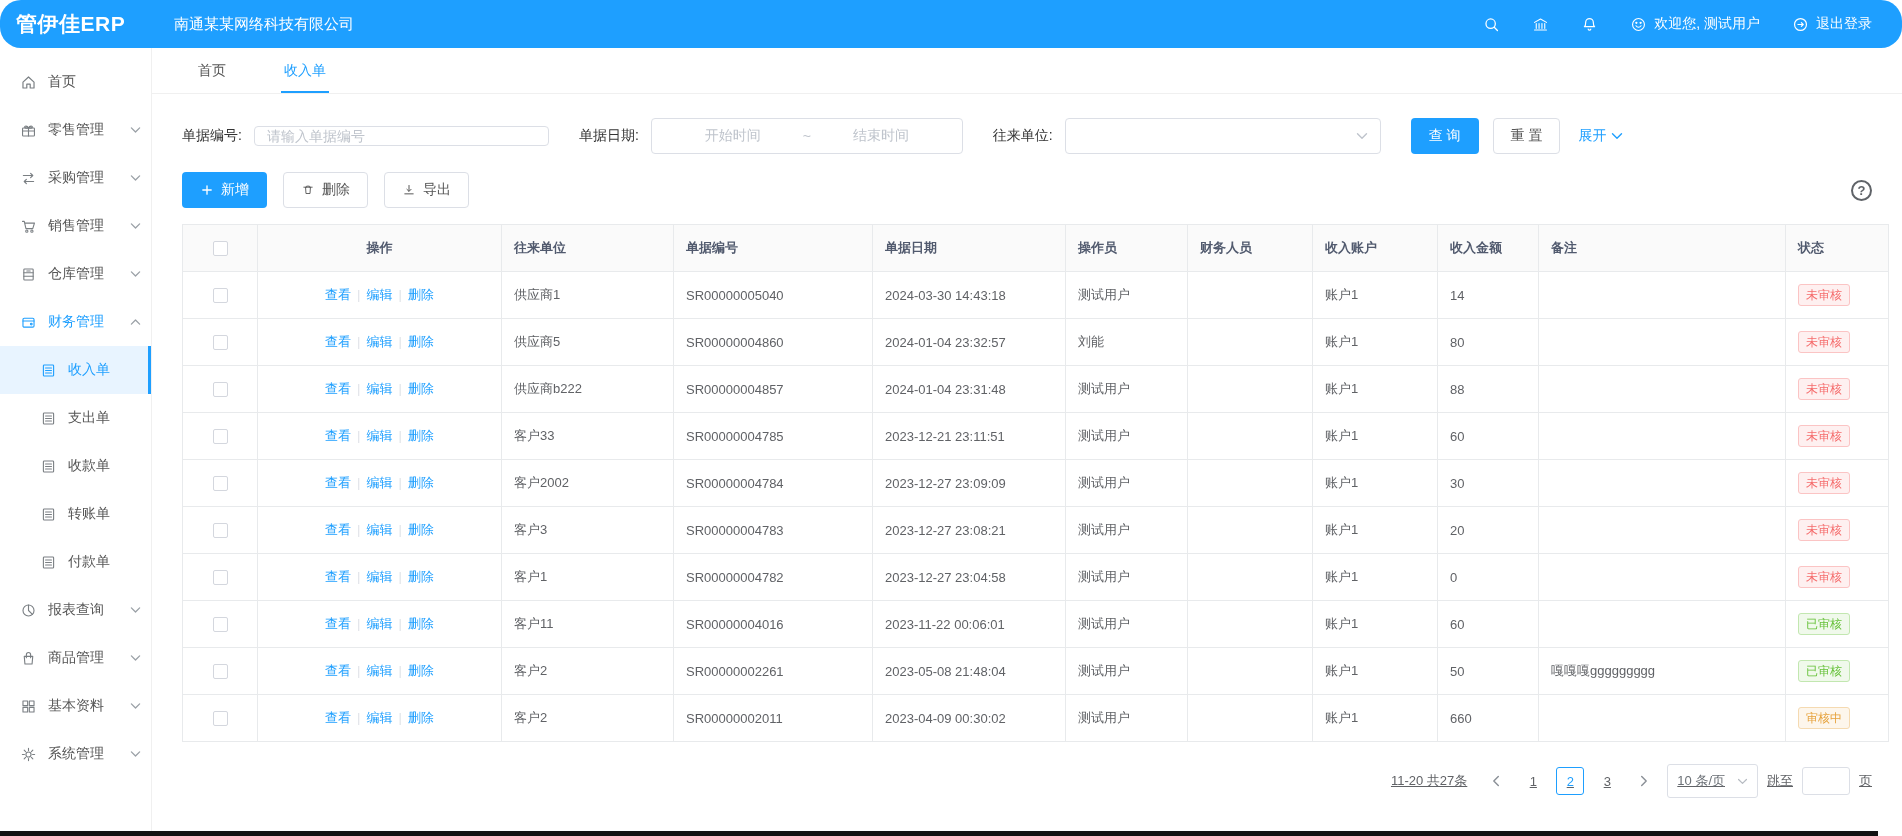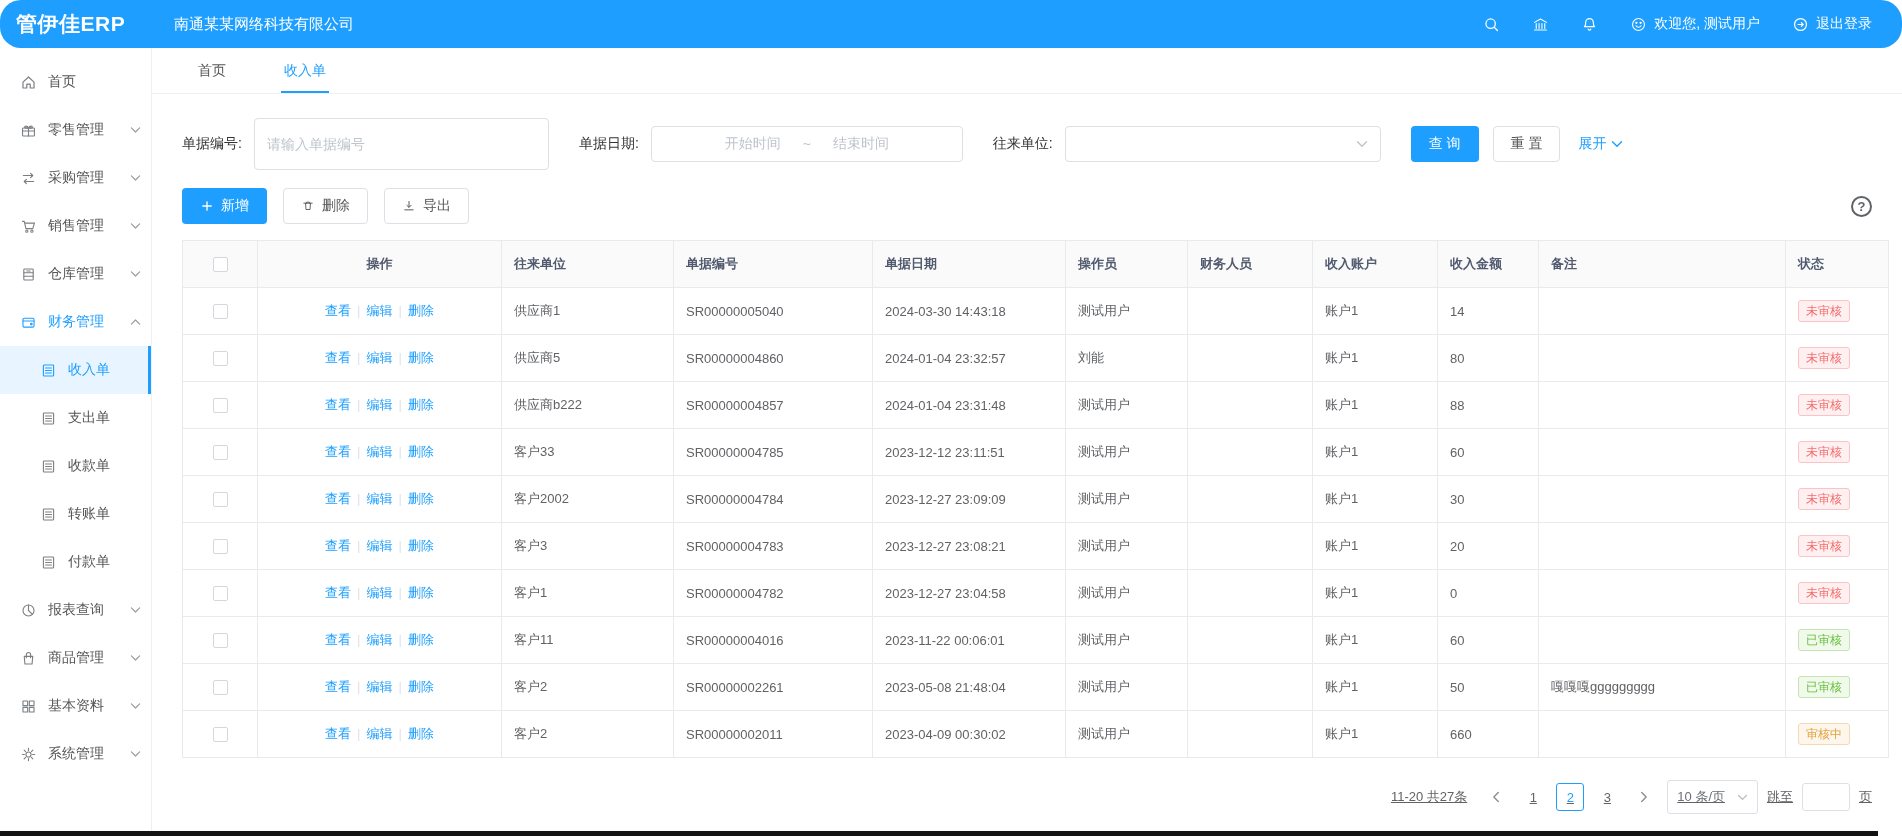--- a/index.html
+++ b/index.html
@@ -30,25 +30,25 @@
   .main { flex:1; display:flex; flex-direction:column; min-width:0; }
   .tabbar { height:46px; border-bottom:1px solid #f0f0f0; display:flex; align-items:flex-end; padding-left:43px; gap:52px; }
   .tab { padding:0 3px 13px; font-size:14px; color:#555; cursor:pointer; }
   .tab.active { color:#1e9fff; border-bottom:2px solid #1e9fff; padding-bottom:11px; }
 
   .content { padding:0 30px; flex:1; }
 
   
   .filter-row { display:flex; align-items:center; margin-top:24px; font-size:14px; }
   .f-label { margin-right:12px; white-space:nowrap; }
-  .f-input { width:295px; height:52px; border:1px solid #dcdfe6; border-radius:4px; padding:0 12px;
+  .f-input { width:295px; height:20px; border:1px solid #dcdfe6; border-radius:4px; padding:0 12px;
     font-size:14px; color:#333; outline:none; margin-right:30px; font-family:inherit; }
   .f-input::placeholder { color:#bfc4cc; }
   .date-box { width:312px; height:36px; border:1px solid #dcdfe6; border-radius:4px; display:flex;
-    align-items:center; justify-content:center; gap:22px; color:#bfc4cc; margin-right:30px; }
+    align-items:center; justify-content:center; gap:42px; color:#bfc4cc; margin-right:30px; }
   .select-box { width:316px; height:36px; border:1px solid #dcdfe6; border-radius:4px; display:flex;
     align-items:center; justify-content:flex-end; padding:0 12px; color:#bfc4cc; margin-right:30px; }
   .select-box svg { width:12px; height:8px; display:block; }
   .btn { height:36px; border-radius:4px; font-size:14px; padding:0 17px; cursor:pointer;
     display:inline-flex; align-items:center; justify-content:center; gap:7px; border:1px solid transparent; white-space:nowrap; }
   .btn-primary { background:#1e9fff; color:#fff; }
   .btn-plain { background:#fff; border-color:#dcdfe6; color:#555; }
   .btn .bic svg { width:14px; height:14px; display:block; }
   .gap14 { margin-right:14px; }
   .expand-link { color:#1e9fff; margin-left:18px; display:flex; align-items:center; gap:5px; cursor:pointer; }
@@ -469,21 +469,21 @@
               <td>账户1</td>
               <td>88</td>
               <td></td>
               <td><span class="badge danger">未审核</span></td>
             </tr>
             <tr>
               <td class="c-center"><span class="cbx"></span></td>
               <td class="c-center"><span class="op-link">查看</span><span class="op-sep">|</span><span class="op-link">编辑</span><span class="op-sep">|</span><span class="op-link">删除</span></td>
               <td>客户33</td>
               <td>SR00000004785</td>
-              <td>2023-12-12 23:11:51</td>
+              <td>2023-12-21 23:11:51</td>
               <td>测试用户</td>
               <td></td>
               <td>账户1</td>
               <td>60</td>
               <td></td>
               <td><span class="badge danger">未审核</span></td>
             </tr>
             <tr>
               <td class="c-center"><span class="cbx"></span></td>
               <td class="c-center"><span class="op-link">查看</span><span class="op-sep">|</span><span class="op-link">编辑</span><span class="op-sep">|</span><span class="op-link">删除</span></td>

